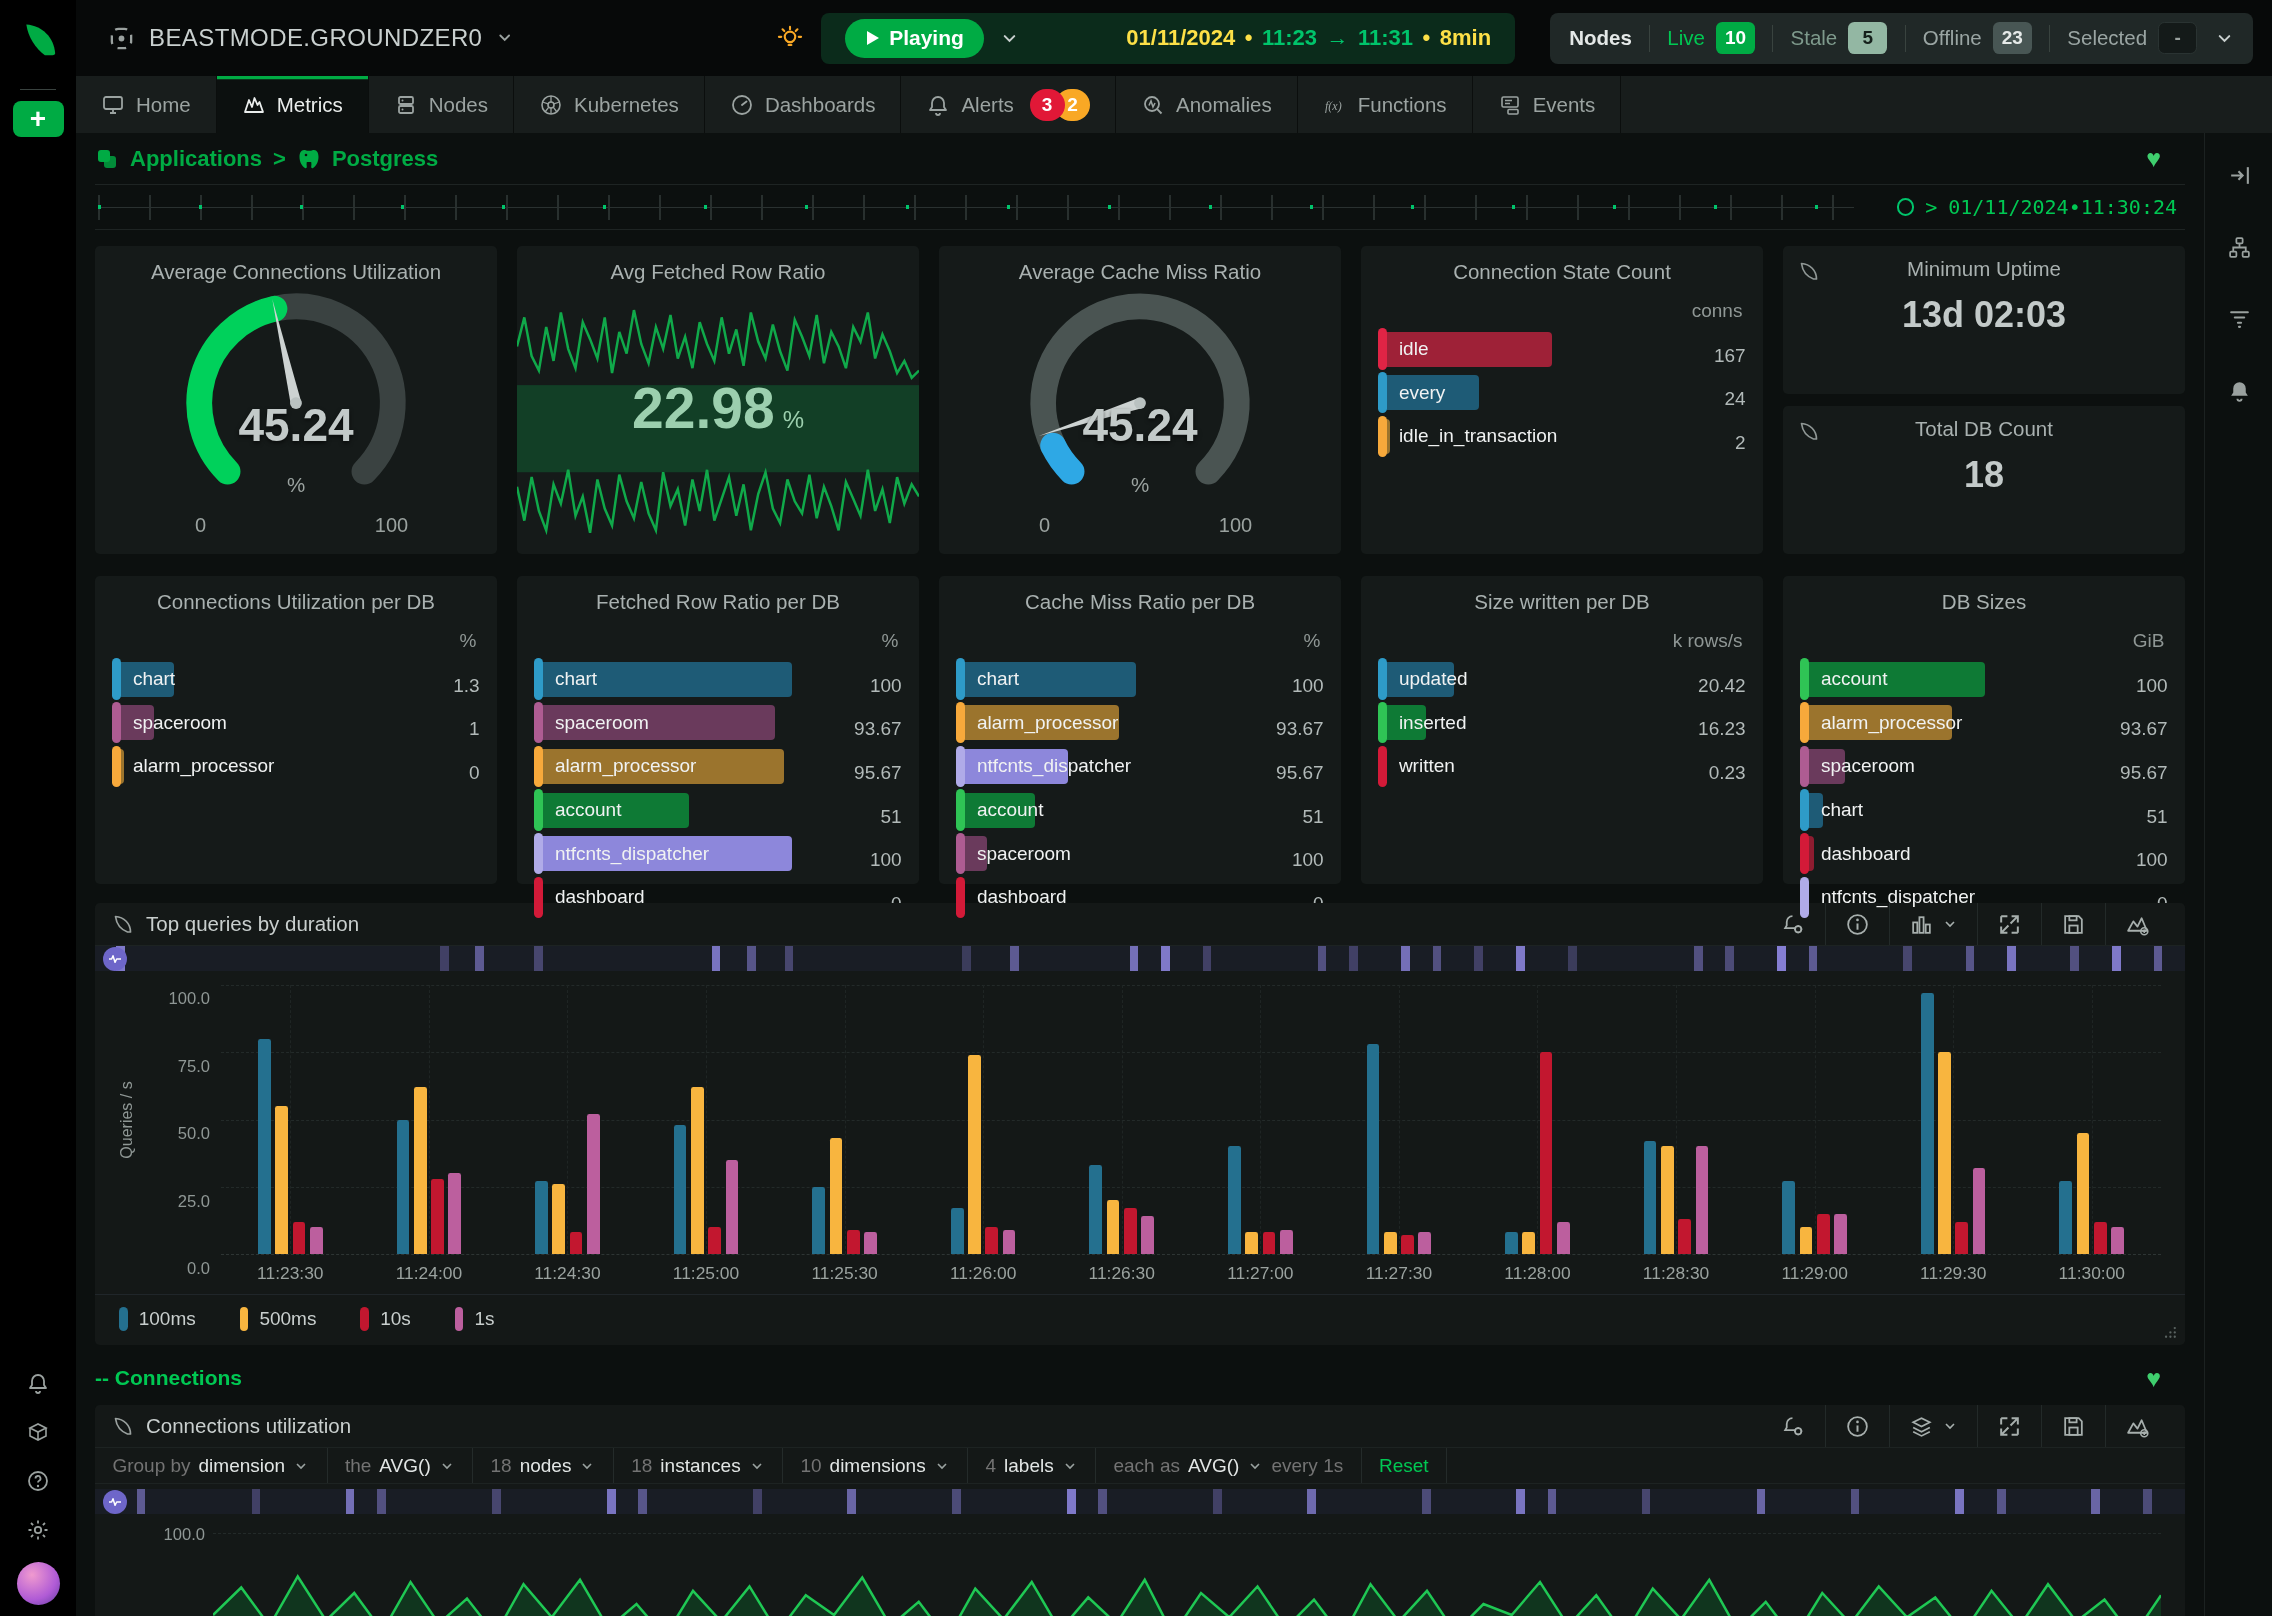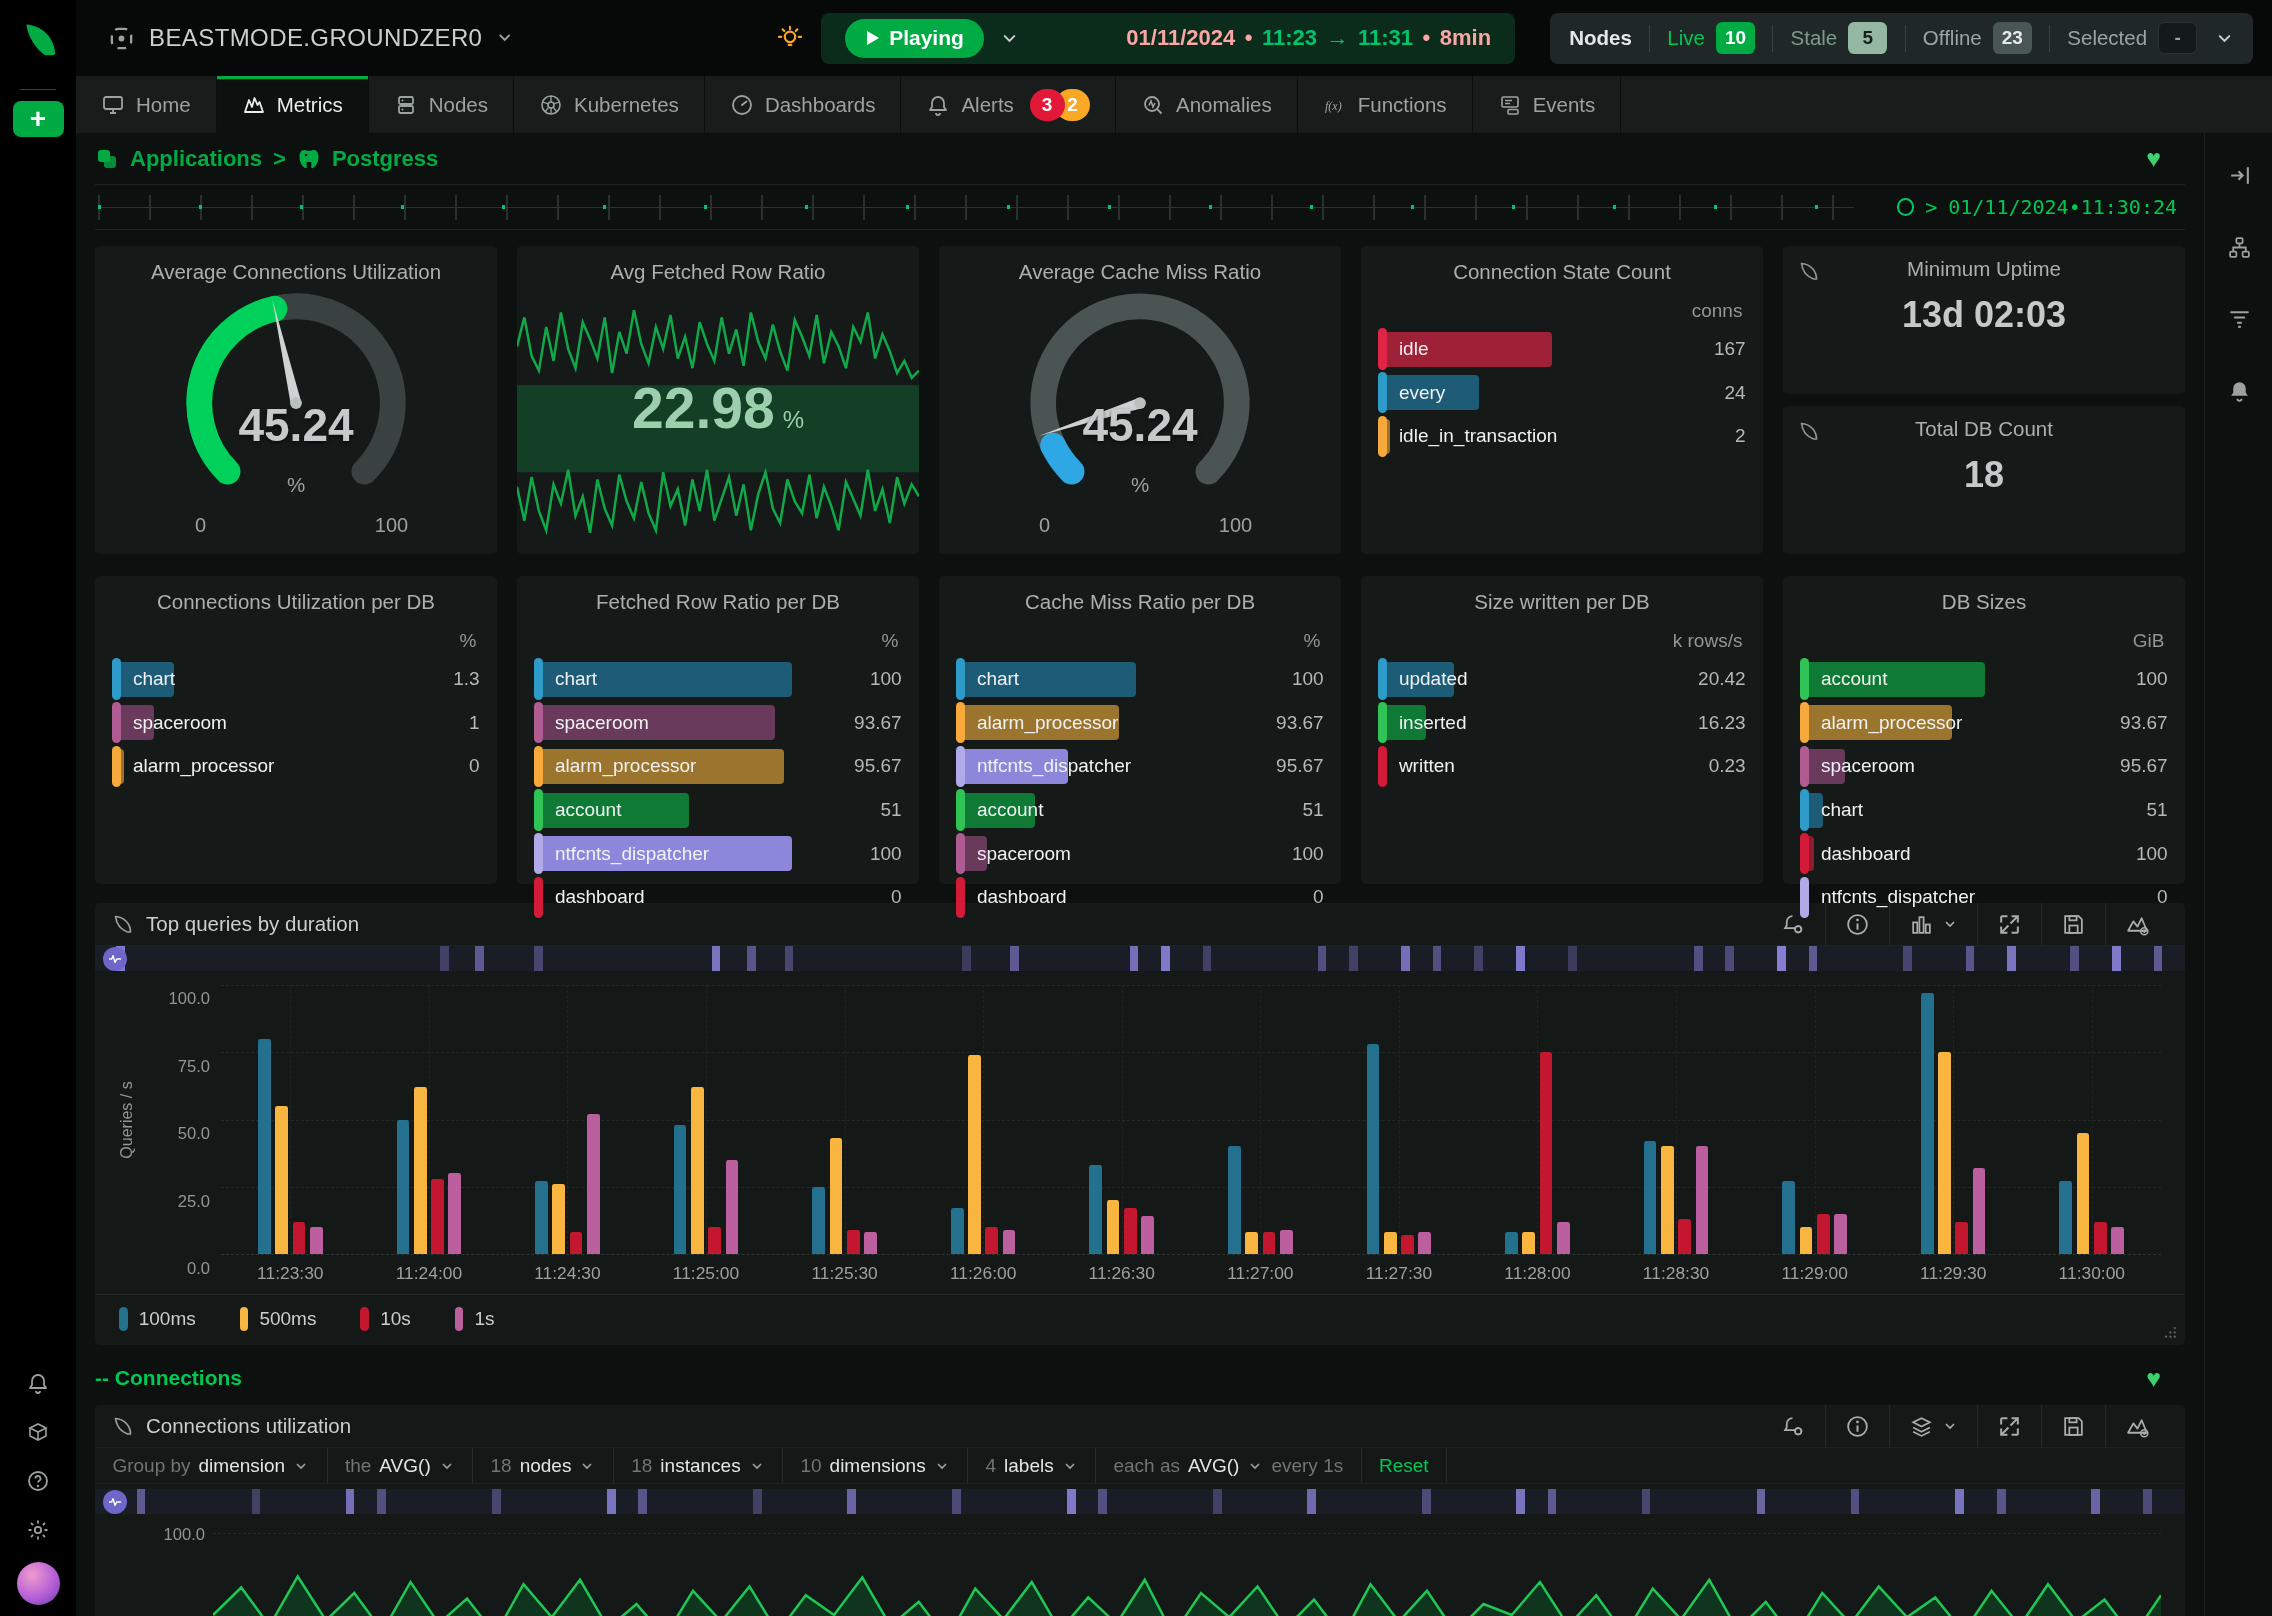--- a/index.html
+++ b/index.html
@@ -25,21 +25,21 @@
 
   
   #topbar{height:76px;background:#070909;display:flex;align-items:center;padding:0 20.5px 0 32px;flex-shrink:0}
   .space-name{display:flex;align-items:center;gap:14px;color:#C9D0CF;font-size:24px;letter-spacing:0.4px;cursor:pointer}
   .space-name svg{color:#9AA19F}
   .bulb{margin-left:auto;margin-right:17.4px;color:#F9A825;cursor:pointer}
   .time-panel{background:#0B2B1B;border-radius:8px;height:51px;display:flex;align-items:center;padding:0 24px;gap:16px;width:694px}
   .pill{background:#00AB44;border-radius:788px;height:39px;display:flex;align-items:center;gap:9.5px;padding:0 20.5px;color:#fff;font-weight:700;font-size:21px;cursor:pointer}
   .chev{color:#C9D0CF}
   .date-block{margin-left:auto;font-size:22px;display:flex;gap:9.5px;align-items:center;font-weight:600}
-  .dt-g{color:#fca5a5}.dt-green{color:#00C46B}
+  .dt-g{color:#fde047}.dt-green{color:#00C46B}
   .nodes-box{background:#202827;border-radius:8px;height:51px;display:flex;align-items:center;padding:0 19px;gap:17.4px;margin-left:35px}
   .nsep{width:0.8px;height:27px;background:#39433F}
   .nlabel{font-size:20.5px;font-weight:700;color:#E4E8E7}
   .ngroup{display:flex;align-items:center;gap:11px;cursor:pointer}
   .t-live{color:#00C853;font-size:20.5px}.t-stale{color:#7E9A8C;font-size:20.5px}.t-off{color:#9AA5A3;font-size:20.5px}
   .badge{min-width:39px;height:32px;border-radius:6.3px;display:flex;align-items:center;justify-content:center;font-size:19px;font-weight:700;padding:0 8px}
   .b-live{background:#00AB44;color:#fff}.b-stale{background:#93B7A3;color:#15201B}
   .b-off{background:#485654;color:#E6EAE9}.b-sel{background:#141A19;color:#9AA29F;border:0.8px solid #2A3332}
 
   
@@ -78,21 +78,21 @@
   .g-num{position:absolute;left:0;right:0;top:44%;text-align:center;font-size:46px;font-weight:700;color:#C3CAC9;text-shadow:0 1.6px 4.7px rgba(0,0,0,.6)}
   .g-unit{position:absolute;left:0;right:0;top:74%;text-align:center;font-size:20.5px;color:#9AA29F}
   .g-min{position:absolute;left:24%;bottom:1.6px;transform:translateX(-50%);font-size:20px;color:#9AA29F}
   .g-max{position:absolute;left:76%;bottom:1.6px;transform:translateX(-50%);font-size:20px;color:#9AA29F}
   .spark-wrap{position:absolute;left:0;right:0;top:52px;bottom:14px}
   .spark-wrap svg{width:100%;height:100%}
   .spark-val{position:absolute;left:0;right:0;top:42%;text-align:center;color:#9CCFAE;font-weight:700;font-size:57px}
   .spark-val .pct{font-size:24px;font-weight:400;margin-left:8px}
 
   .unit-row{text-align:right;color:#8F9795;font-size:19px;margin:16px 3.2px 9.5px 0}
-  .bar-row{display:flex;align-items:center;height:35px;margin-bottom:8.7px;cursor:pointer}
+  .bar-row{display:flex;align-items:flex-end;height:35px;margin-bottom:8.7px;cursor:pointer}
   .bar-box{flex:1;position:relative;height:35px}
   .bar-fill{position:absolute;left:0;top:0;bottom:0;border-radius:4px;z-index:1}
   .bar-accent{position:absolute;left:0;top:-3.2px;bottom:-3.2px;width:8.7px;border-radius:5.5px;z-index:2}
   .bar-label{position:absolute;left:20.5px;top:50%;transform:translateY(-50%);color:#F0F2F2;font-size:19px;z-index:3;white-space:nowrap}
   .bar-value{width:87px;text-align:right;color:#B2BAB9;font-size:19px}
 
   .mini-col{display:flex;flex-direction:column;gap:12.6px;height:308px}
   .mini{flex:1;background:#151A19;border-radius:4.7px;position:relative;overflow:hidden;padding-top:11px}
   .mini .d-ic{position:absolute;left:14px;top:12.6px;color:#8F9795}
   .mini-title{text-align:center;font-size:20.5px;color:#A9B1B0}

